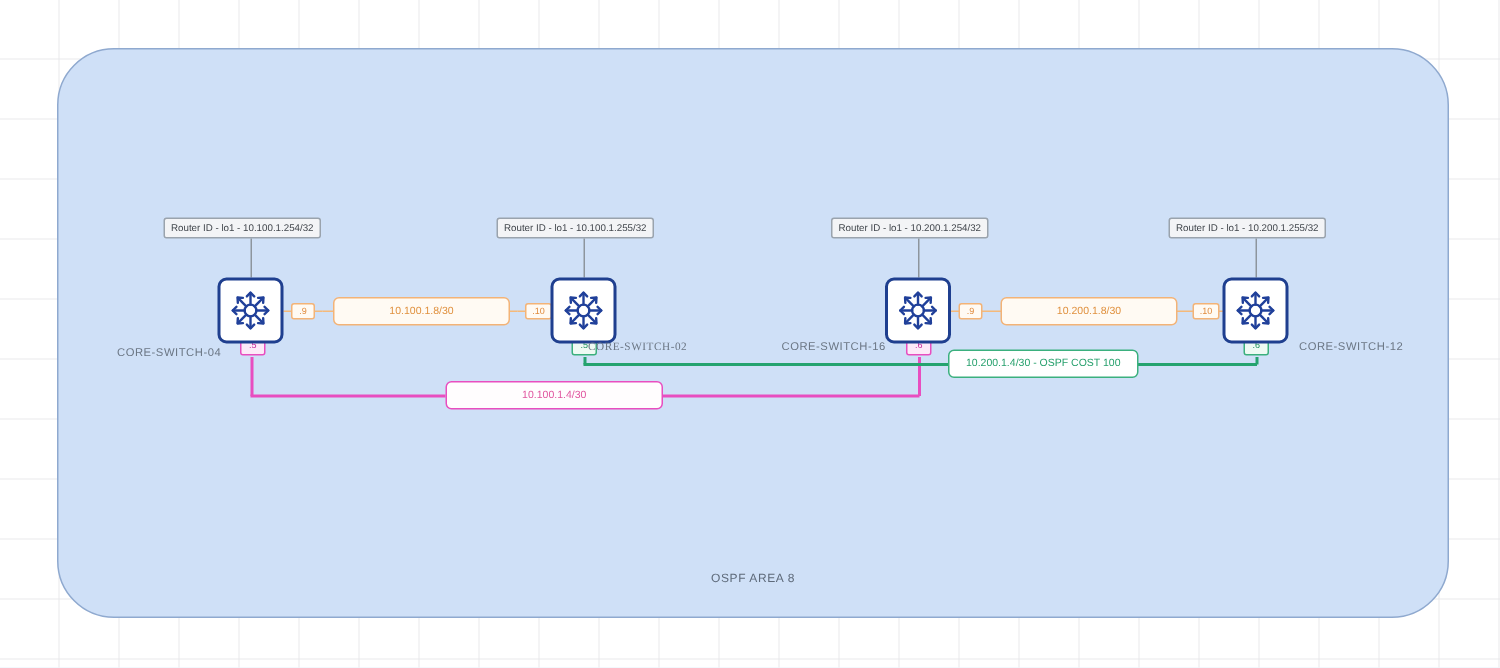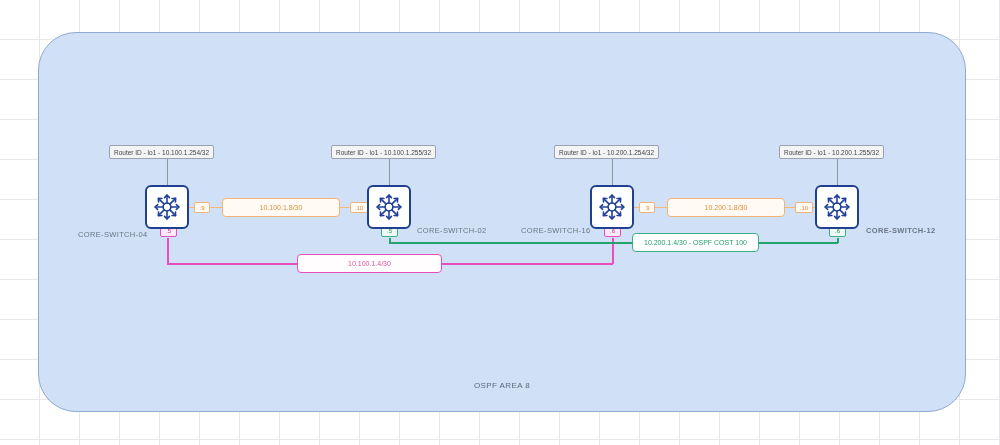--- a/index.html
+++ b/index.html
@@ -174,21 +174,21 @@
           <polyline points="7,10.6 6.8,6.8 10.6,7"></polyline>
         <line x1="19" y1="19" x2="25" y2="25"></line>
           <polyline points="25,21.4 25.2,25.2 21.4,25"></polyline>
         <line x1="19" y1="13" x2="25" y2="7"></line>
           <polyline points="21.4,7 25.2,6.8 25,10.6"></polyline>
         <line x1="13" y1="19" x2="7" y2="25"></line>
           <polyline points="10.6,25 6.8,25.2 7,21.4"></polyline>
       </svg>
     </span>
   </div>
-  <div class="nodename" style="left:417px;top:226px;">CORE-SWITCH-02</div>
+  <div class="nodename" style="left:392px;top:226px;font-family:Liberation Serif, serif;">CORE-SWITCH-02</div>
 
   <div class="rid" style="left:554px;top:145px;">Router ID - lo1 - 10.200.1.254/32</div>
   <div class="ridstem" style="left:612px;top:159px;height:26px;"></div>
   <div class="node" style="left:590px;top:185px;">
     <span>
       <svg width="30" height="30" viewBox="0 0 32 32" fill="none" stroke="#20409a" stroke-width="1.7" stroke-linecap="round" stroke-linejoin="round">
         <circle cx="16" cy="16" r="4.2" fill="none"></circle>
         <line x1="16" y1="11.8" x2="16" y2="3.5"></line>
           <polyline points="13.4,6 16,3.3 18.6,6"></polyline>
         <line x1="16" y1="20.2" x2="16" y2="28.5"></line>
@@ -228,15 +228,15 @@
           <polyline points="7,10.6 6.8,6.8 10.6,7"></polyline>
         <line x1="19" y1="19" x2="25" y2="25"></line>
           <polyline points="25,21.4 25.2,25.2 21.4,25"></polyline>
         <line x1="19" y1="13" x2="25" y2="7"></line>
           <polyline points="21.4,7 25.2,6.8 25,10.6"></polyline>
         <line x1="13" y1="19" x2="7" y2="25"></line>
           <polyline points="10.6,25 6.8,25.2 7,21.4"></polyline>
       </svg>
     </span>
   </div>
-  <div class="nodename" style="left:866px;top:226px;font-weight:bold;">CORE-SWITCH-12</div>
+  <div class="nodename" style="left:866px;top:226px;">CORE-SWITCH-12</div>
 
 </div>
 
 </body></html>

